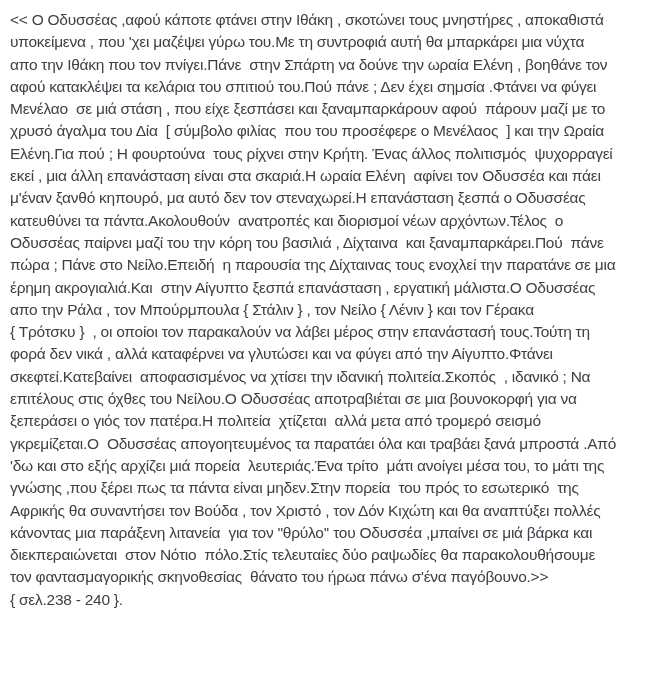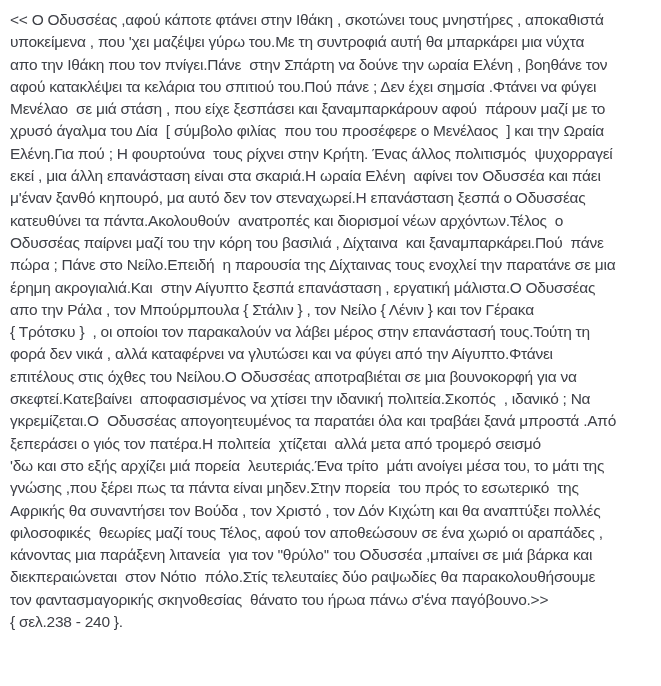--- a/index.html
+++ b/index.html
@@ -44,26 +44,25 @@
       <div class="text-line">Ελένη.Για πού ; Η φουρτούνα  τους ρίχνει στην Κρήτη. Ένας άλλος πολιτισμός  ψυχορραγεί</div>
       <div class="text-line">εκεί , μια άλλη επανάσταση είναι στα σκαριά.Η ωραία Ελένη  αφίνει τον Οδυσσέα και πάει</div>
       <div class="text-line">μ'έναν ξανθό κηπουρό, μα αυτό δεν τον στεναχωρεί.Η επανάσταση ξεσπά ο Οδυσσέας</div>
       <div class="text-line">κατευθύνει τα πάντα.Ακολουθούν  ανατροπές και διορισμοί νέων αρχόντων.Τέλος  ο</div>
       <div class="text-line">Οδυσσέας παίρνει μαζί του την κόρη του βασιλιά , Δίχταινα  και ξαναμπαρκάρει.Πού  πάνε</div>
       <div class="text-line">πώρα ; Πάνε στο Νείλο.Επειδή  η παρουσία της Δίχταινας τους ενοχλεί την παρατάνε σε μια</div>
       <div class="text-line">έρημη ακρογιαλιά.Και  στην Αίγυπτο ξεσπά επανάσταση , εργατική μάλιστα.Ο Οδυσσέας</div>
       <div class="text-line">απο την Ράλα , τον Μπούρμπουλα { Στάλιν } , τον Νείλο { Λένιν } και τον Γέρακα</div>
       <div class="text-line">{ Τρότσκυ }  , οι οποίοι τον παρακαλούν να λάβει μέρος στην επανάστασή τους.Τούτη τη</div>
       <div class="text-line">φορά δεν νικά , αλλά καταφέρνει να γλυτώσει και να φύγει από την Αίγυπτο.Φτάνει</div>
+      <div class="text-line">σκεφτεί.Κατεβαίνει  αποφασισμένος να χτίσει την ιδανική πολιτεία.Σκοπός  , ιδανικό ; Να</div>
       <div class="text-line">επιτέλους στις όχθες του Νείλου.Ο Οδυσσέας αποτραβιέται σε μια βουνοκορφή για να</div>
-      <div class="text-line">σκεφτεί.Κατεβαίνει  αποφασισμένος να χτίσει την ιδανική πολιτεία.Σκοπός  , ιδανικό ; Να</div>
+      <div class="text-line">ξεπεράσει ο γιός τον πατέρα.Η πολιτεία  χτίζεται  αλλά μετα από τρομερό σεισμό</div>
       <div class="text-line">γκρεμίζεται.Ο  Οδυσσέας απογοητευμένος τα παρατάει όλα και τραβάει ξανά μπροστά .Από</div>
-      <div class="text-line">ξεπεράσει ο γιός τον πατέρα.Η πολιτεία  χτίζεται  αλλά μετα από τρομερό σεισμό</div>
       <div class="text-line">'δω και στο εξής αρχίζει μιά πορεία  λευτεριάς.Ένα τρίτο  μάτι ανοίγει μέσα του, το μάτι της</div>
       <div class="text-line">γνώσης ,που ξέρει πως τα πάντα είναι μηδεν.Στην πορεία  του πρός το εσωτερικό  της</div>
       <div class="text-line">Αφρικής θα συναντήσει τον Βούδα , τον Χριστό , τον Δόν Κιχώτη και θα αναπτύξει πολλές</div>
-      <div class="text-line">φιλοσοφικές  θεωρίες μαζί τους Τέλος, αφού τον αποθεώσουν σε ένα χωριό οι αραπάδες ,</div>
       <div class="text-line">κάνοντας μια παράξενη λιτανεία  για τον ''θρύλο'' του Οδυσσέα ,μπαίνει σε μιά βάρκα και</div>
       <div class="text-line">διεκπεραιώνεται  στον Νότιο  πόλο.Στίς τελευταίες δύο ραψωδίες θα παρακολουθήσουμε</div>
       <div class="text-line">τον φαντασμαγορικής σκηνοθεσίας  θάνατο του ήρωα πάνω σ'ένα παγόβουνο.&gt;&gt;</div>
       <div class="text-line">{ σελ.238 - 240 }.</div>
     </div>
 </div>
 
 </body></html>

